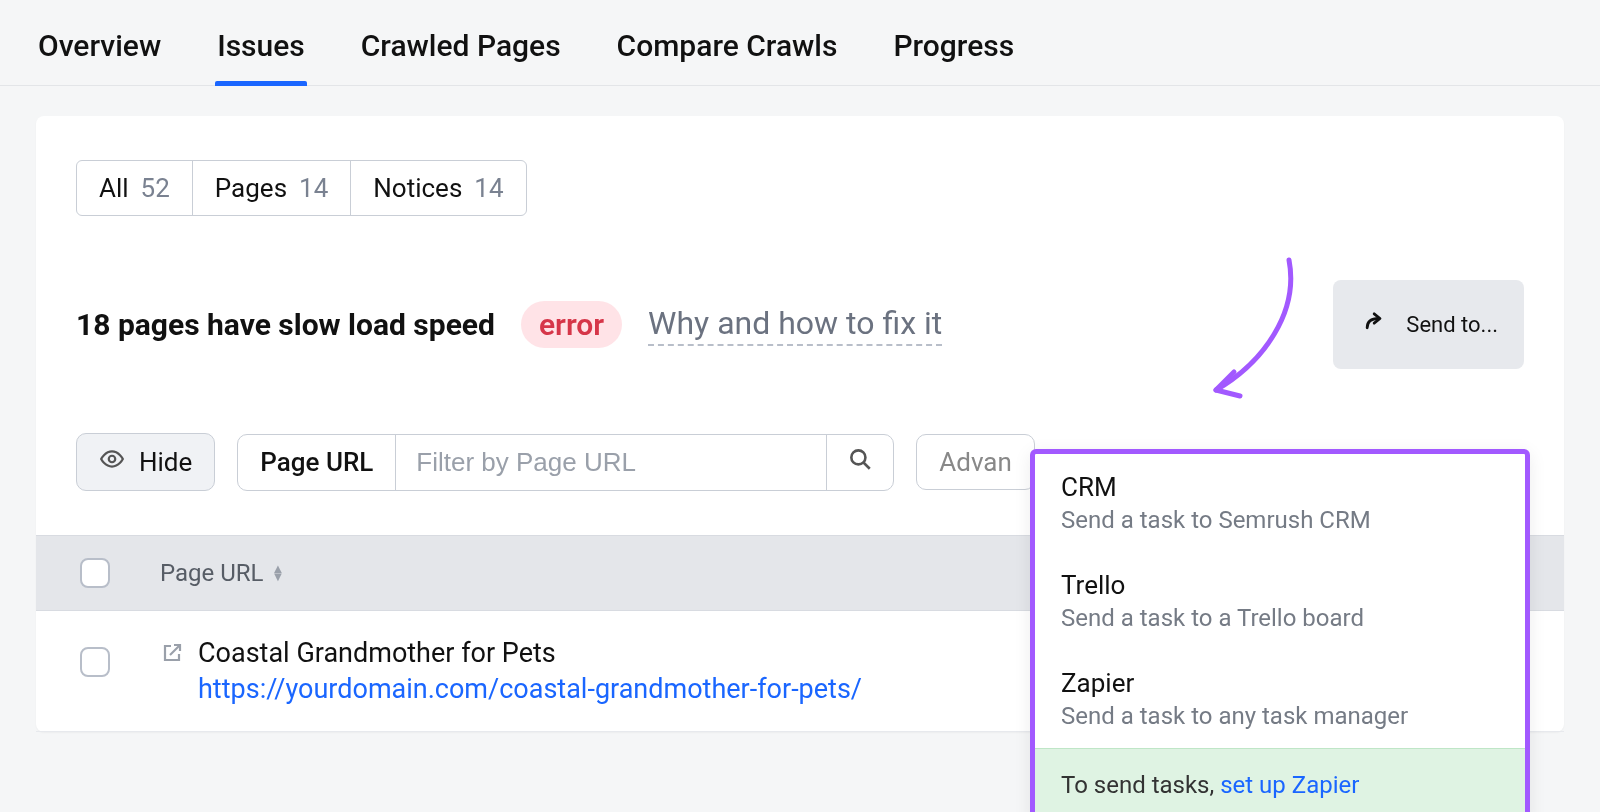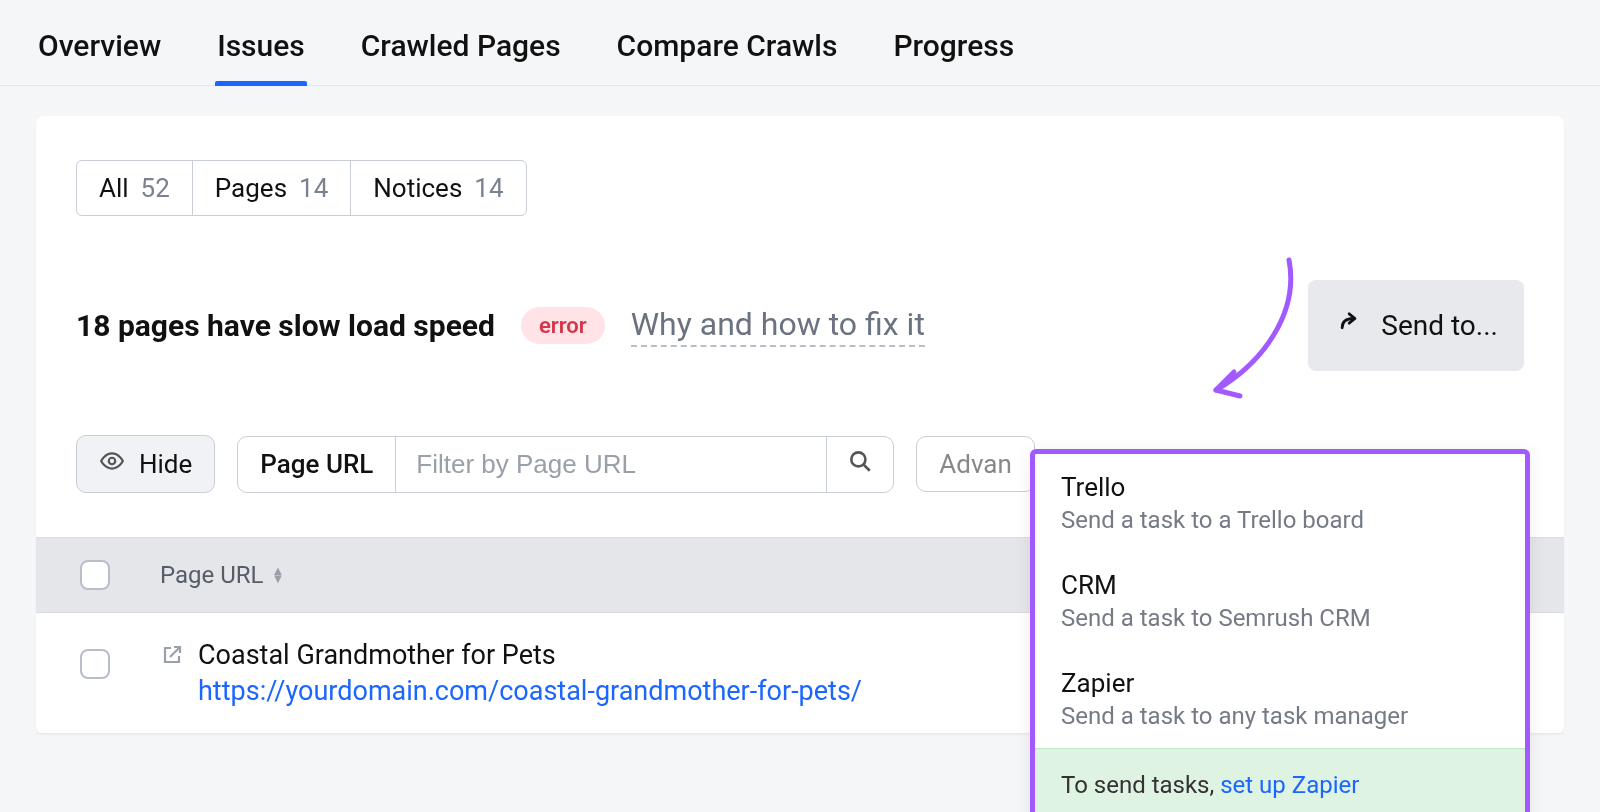--- a/index.html
+++ b/index.html
@@ -74,38 +74,38 @@
     gap: 26px;
     margin-top: 64px;
   }
   .issue-title {
     font-size: 30px;
     font-weight: 700;
   }
   .badge-error {
     background: #ffe3e7;
     color: #d63649;
-    font-size: 22px;
+    font-size: 30px;
     font-weight: 600;
     padding: 6px 18px;
     border-radius: 999px;
   }
   .why-link {
     font-size: 32px;
     color: #6b7280;
     border-bottom: 2px dashed #b8bec9;
     padding-bottom: 2px;
     cursor: pointer;
   }
   .send-to-btn {
     margin-left: auto;
     background: #e7e9ed;
     border-radius: 8px;
     padding: 28px 26px;
-    font-size: 28px;
+    font-size: 22px;
     display: flex;
     align-items: center;
     gap: 19px;
     cursor: pointer;
     position: relative;
   }
   .send-to-btn svg { width: 28px; height: 28px; }
 
   
   .controls {
@@ -361,26 +361,26 @@
       <div>
         <div class="url-title">Coastal Grandmother for Pets</div>
         <div class="url-link">https://yourdomain.com/coastal-grandmother-for-pets/</div>
       </div>
     </div>
   </div>
 
   
   <div class="dropdown">
     <div class="dd-item">
+      <div class="dd-title">CRM</div>
+      <div class="dd-sub">Send a task to Semrush CRM</div>
+    </div>
+    <div class="dd-item">
       <div class="dd-title">Trello</div>
       <div class="dd-sub">Send a task to a Trello board</div>
-    </div>
-    <div class="dd-item">
-      <div class="dd-title">CRM</div>
-      <div class="dd-sub">Send a task to Semrush CRM</div>
     </div>
     <div class="dd-item">
       <div class="dd-title">Zapier</div>
       <div class="dd-sub">Send a task to any task manager</div>
     </div>
     <div class="dd-footer">
       <span>To send tasks, </span><span class="link">set up Zapier</span>
     </div>
   </div>
 

